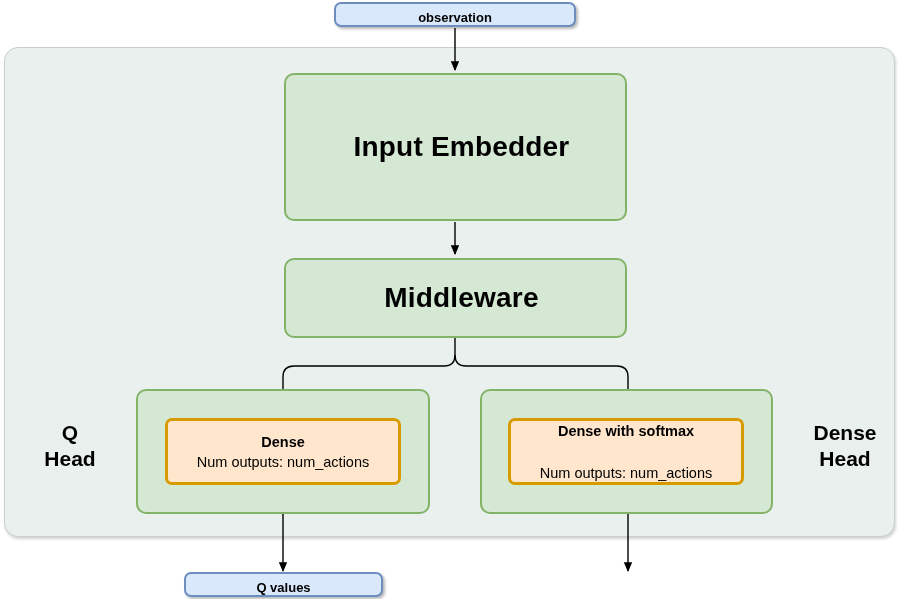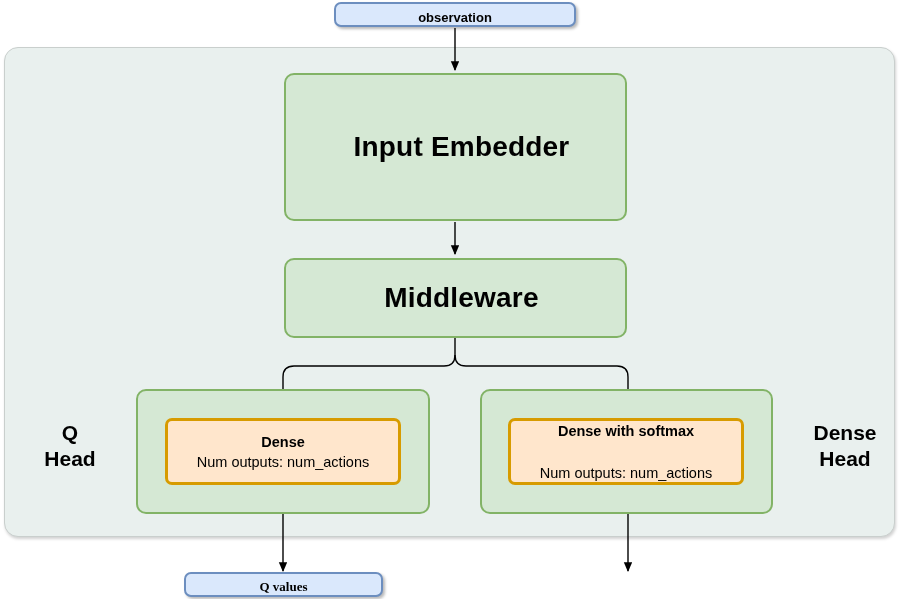--- a/index.html
+++ b/index.html
@@ -159,18 +159,18 @@
   <div class="box head-group" style="left:480px; top:389px; width:293px; height:125px;"></div>
 
   <div class="box orange-box" style="left:508px; top:418px; width:236px; height:67px;gap:22px;">
     <span class="orange-title">Dense with softmax</span>
     <span class="orange-sub">Num outputs: num_actions</span>
   </div>
 
   <div class="head-caption" style="left:790px; top:420px; width:110px;">Dense
 Head</div>
 
-  <div class="box blue-box" style="left:184px; top:572px; width:199px; height:25px;font-family:Liberation Serif, serif;">
+  <div class="box blue-box" style="left:184px; top:572px; width:199px; height:25px;">
     <span>Q values</span>
   </div>
 
 
 </div>
 
 </body></html>

